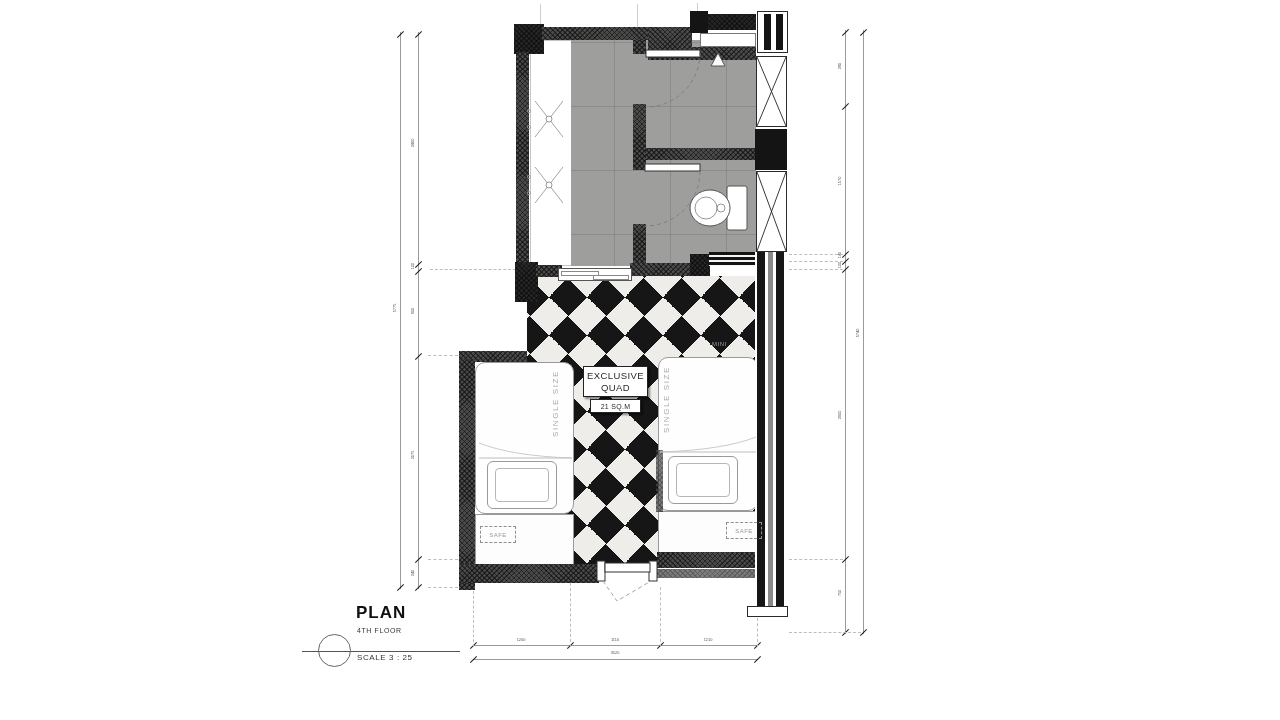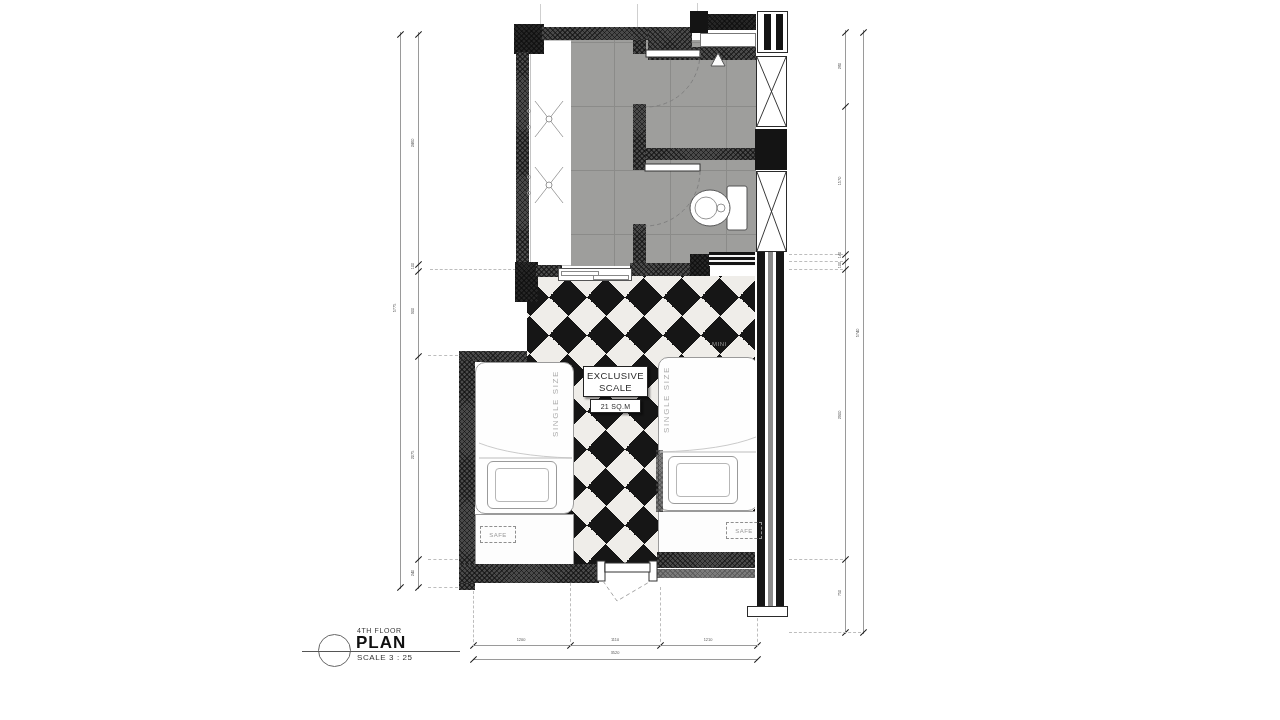--- a/index.html
+++ b/index.html
@@ -230,25 +230,25 @@
   <div class="safe" style="left:480px;top:526px;width:36px;height:17px;">
     <span>SAFE</span>
   </div>
   <div class="safe" style="left:726px;top:522px;width:36px;height:17px;">
     <span>SAFE</span>
   </div>
   <span class="minitxt" style="left:712px;top:341px;">MINI</span>
 
   <div class="roombox" style="left:583px;top:366px;width:65px;height:31px;font-size:9.5px;letter-spacing:.4px;line-height:1.2;">
     <span>EXCLUSIVE</span>
-    <span>SCALE</span>
+    <span>QUAD</span>
   </div>
   <div class="roombox" style="left:590px;top:399px;width:51px;height:14px;font-size:7px;letter-spacing:.3px;">
     <span>21 SQ.M</span>
   </div>
 
   <div class="tb-circle" style="left:318px;top:634px;width:31px;height:31px;"></div>
   <div class="tb-rule" style="left:302px;top:651px;width:158px;height:1px;"></div>
   <span class="tb-small" style="left:357px;top:627px;">4TH FLOOR</span>
-  <span class="tb-big" style="left:356px;top:633px;">PLAN</span>
+  <span class="tb-big" style="left:356px;top:603px;">PLAN</span>
   <span class="tb-small" style="left:357px;top:653px;font-size:8px;">SCALE 3 : 25</span>
 
 </div>
 
 </body></html>

